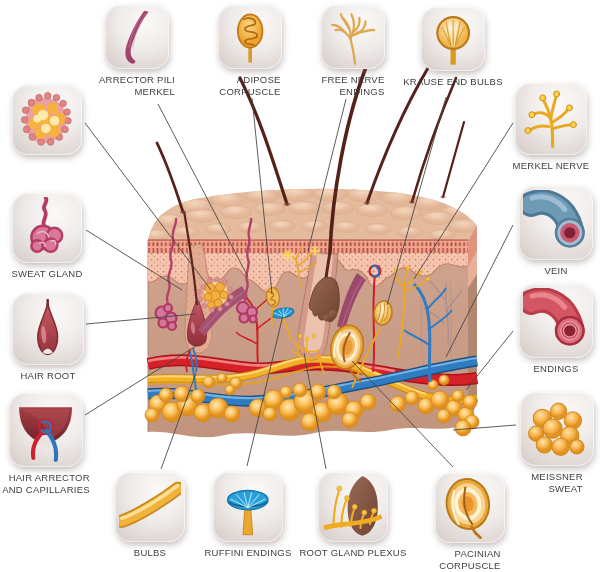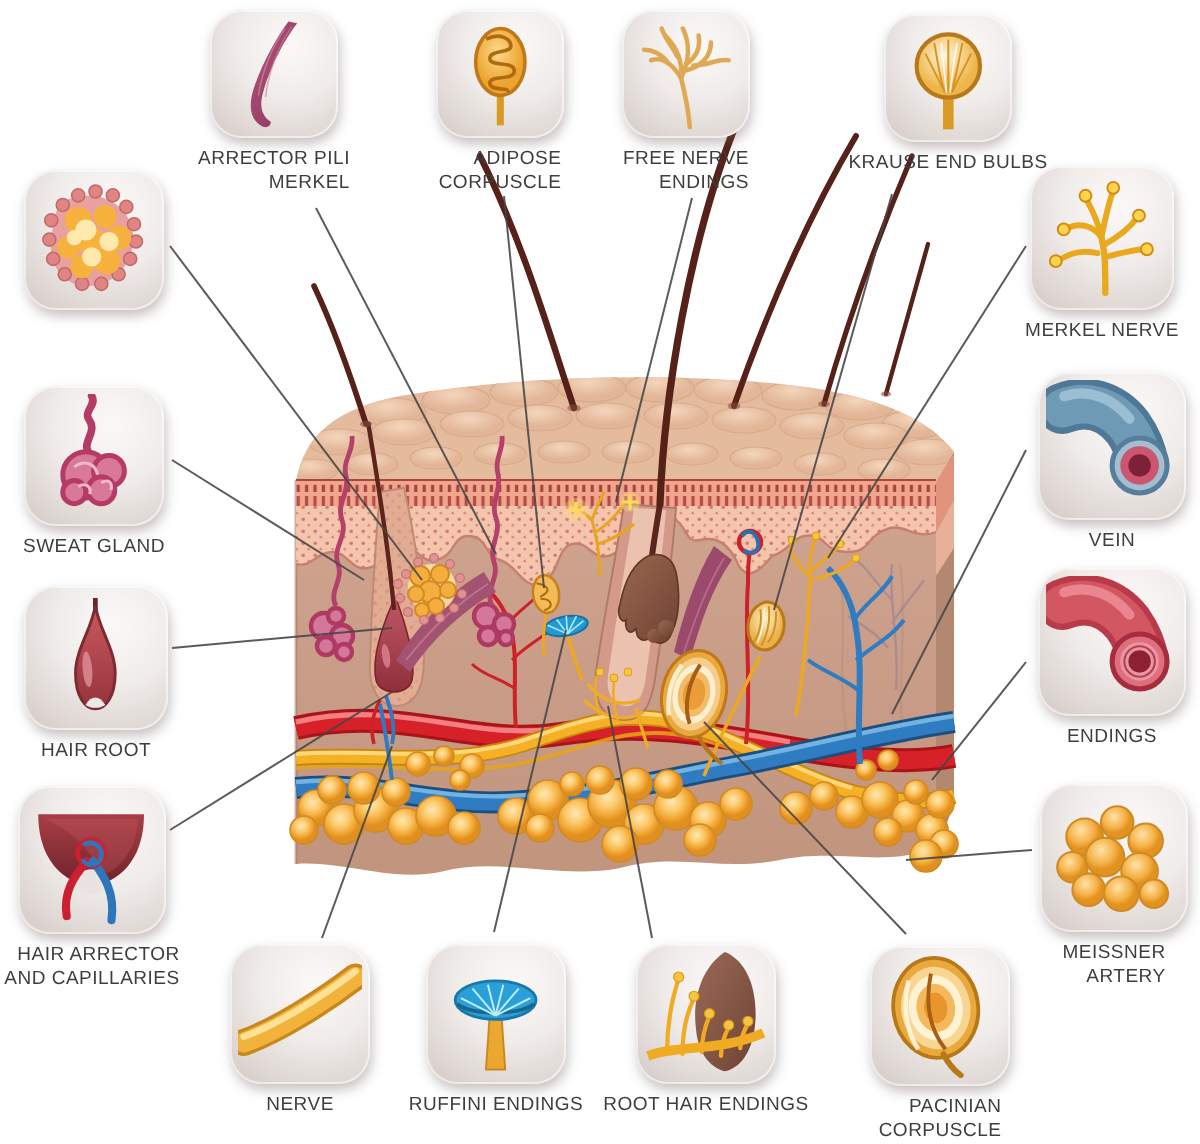--- a/index.html
+++ b/index.html
@@ -450,41 +450,41 @@
       <ellipse cx="32" cy="25" rx="14" ry="19" fill="url(#meiG)" stroke="#c07818" stroke-width="2"></ellipse>
       <path d="M24,12 C32,8 38,12 38,16 C38,20 26,18 26,23 C26,28 40,24 40,30 C40,36 26,32 26,37 C26,42 38,39 36,42" stroke="#b06a10" stroke-width="2" fill="none"></path>
     </svg>
   </div>
   <div class="lbl">
         <div>ADIPOSE</div>
         <div>CORPUSCLE</div>
       </div>
 </div>
 
-<div class="card" style="left:343px;top:5px">
+<div class="card" style="left:353px;top:5px">
   <div class="iconbox s64">
     <svg viewBox="0 0 64 64" stroke="#dfa853" stroke-width="2.6" fill="none" stroke-linecap="round">
       <path d="M34,62 C33,50 31,42 29,34"></path>
       <path d="M29,34 C24,26 18,22 12,24"></path>
       <path d="M22,26 C18,20 12,18 8,18"></path>
       <path d="M29,34 C30,24 26,16 20,10"></path>
       <path d="M27,22 C24,16 20,12 18,6"></path>
       <path d="M29,34 C34,24 34,14 30,6"></path>
       <path d="M32,26 C38,22 40,16 39,10"></path>
       <path d="M31,30 C40,28 46,22 46,14"></path>
       <path d="M36,27 C44,27 50,23 56,24"></path>
     </svg>
   </div>
   <div class="lbl">
         <div>FREE NERVE</div>
         <div>ENDINGS</div>
       </div>
 </div>
 
-<div class="card" style="left:474px;top:7px">
+<div class="card" style="left:453px;top:7px">
   <div class="iconbox s64">
     <svg viewBox="0 0 64 64">
       <defs>
             <radialGradient id="krIG" cx="45%" cy="35%">
               <stop offset="0%" stop-color="#fff6dc"></stop>
               <stop offset="100%" stop-color="#eeb64a"></stop>
             </radialGradient>
           </defs>
       <path d="M29,42 L29,61 L35,61 L35,42 Z" fill="#d89a20"></path>
       <circle cx="32" cy="25" r="18" fill="url(#krIG)" stroke="#b9791b" stroke-width="2.4"></circle>
@@ -688,34 +688,34 @@
             <circle cx="28" cy="32" r="9.5"></circle>
             <circle cx="45" cy="39" r="9"></circle>
             <circle cx="20" cy="48" r="8"></circle>
             <circle cx="36" cy="50" r="8.5"></circle>
             <circle cx="52" cy="50" r="7"></circle>
       </g>
     </svg>
   </div>
   <div class="lbl">
         <div>MEISSNER</div>
-        <div>ARTERY</div>
+        <div>SWEAT</div>
       </div>
 </div>
 
 <div class="card" style="left:150px;top:472px">
   <div class="iconbox s70">
     <svg viewBox="0 0 64 64">
       <path d="M3,47 C20,41 44,26 61,13" stroke="#c9881c" stroke-width="14" fill="none" stroke-linecap="round"></path>
       <path d="M3,47 C20,41 44,26 61,13" stroke="#f2b33c" stroke-width="10.5" fill="none" stroke-linecap="round"></path>
       <path d="M3,44 C20,38 44,23 61,10" stroke="#ffe196" stroke-width="3.5" fill="none" stroke-linecap="round"></path>
     </svg>
   </div>
   <div class="lbl">
-        <div>NERVE</div>
+        <div>BULBS</div>
       </div>
 </div>
 
 <div class="card" style="left:248px;top:472px">
   <div class="iconbox s70">
     <svg viewBox="0 0 64 64">
       <path d="M29,32 L27,61 L37,61 L35,32 Z" fill="#eaa830" stroke="#c9881c" stroke-width="1"></path>
       <ellipse cx="32" cy="25" rx="21" ry="10" fill="#2b9fd8" stroke="#1878ab" stroke-width="1.5"></ellipse>
       <path d="M12,27 C20,33 44,33 52,27" fill="none" stroke="#17678f" stroke-width="2"></path>
       <g stroke="#bfeffc" stroke-width="1" fill="none">
@@ -754,21 +754,21 @@
       <g fill="#f6c445" stroke="#d99b12" stroke-width="0.6">
         <circle cx="18" cy="13" r="2.6"></circle>
             <circle cx="26" cy="23" r="2.6"></circle>
             <circle cx="34" cy="32" r="2.6"></circle>
             <circle cx="44" cy="38" r="2.6"></circle>
             <circle cx="54" cy="36" r="2.6"></circle>
       </g>
     </svg>
   </div>
   <div class="lbl">
-        <div>ROOT HAIR ENDINGS</div>
+        <div>ROOT GLAND PLEXUS</div>
       </div>
 </div>
 
 <div class="card" style="left:470px;top:473px">
   <div class="iconbox s70">
     <svg viewBox="0 0 64 64">
       <g transform="rotate(-8 30 28)">
         <ellipse cx="30" cy="28" rx="22" ry="26" fill="#e9a93c" stroke="#b97818" stroke-width="2"></ellipse>
         <ellipse cx="30" cy="28" rx="18" ry="21.5" fill="#f8d592"></ellipse>
         <ellipse cx="30" cy="28" rx="14" ry="17" fill="#fff3d3"></ellipse>

